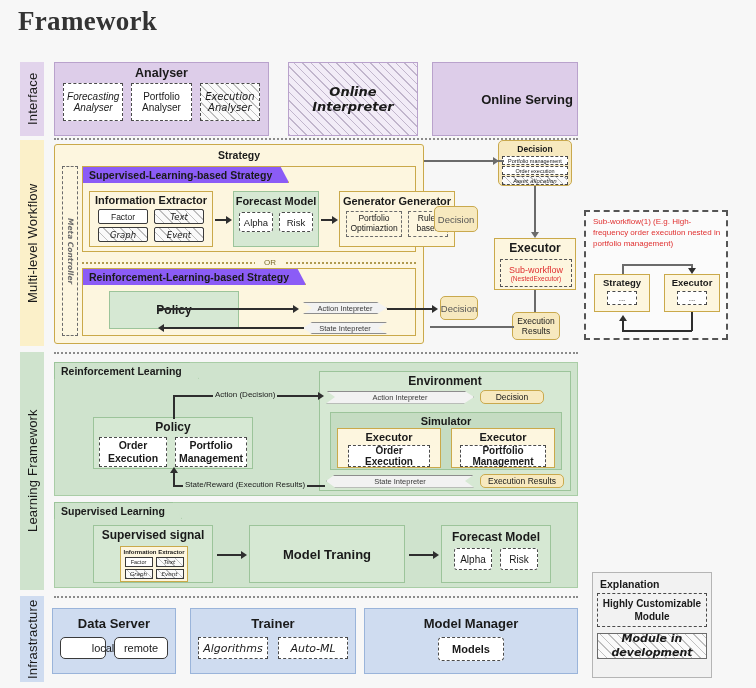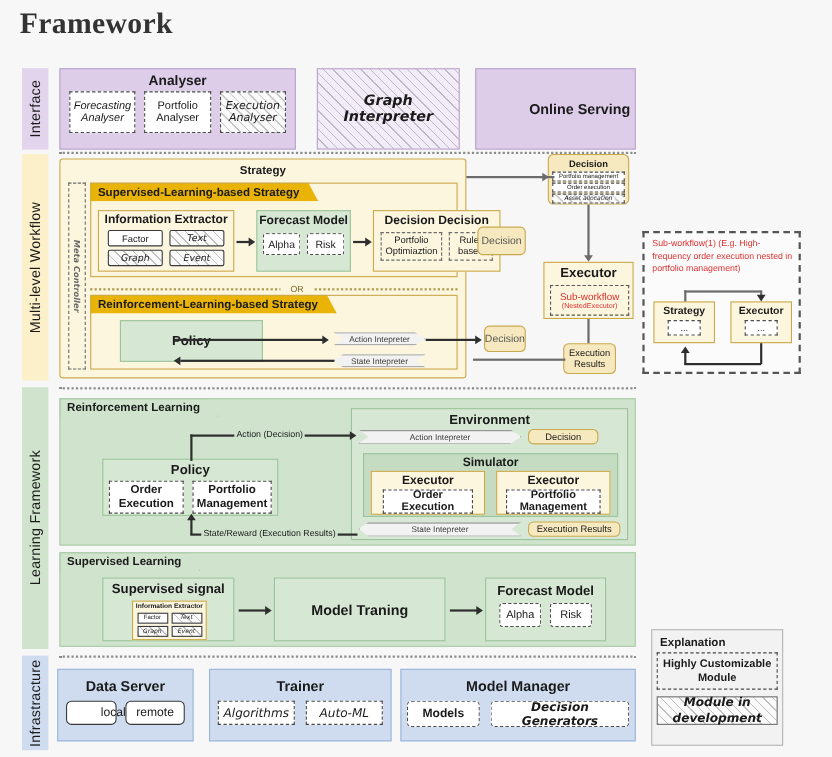--- a/index.html
+++ b/index.html
@@ -64,21 +64,21 @@
   }
 
   .ital { font-style:italic; font-family:"DejaVu Sans", sans-serif; }
   .bold { font-weight:bold; }
 
   
   .tab {
     position:absolute; font-size:10.5px; font-weight:bold;
     padding:2px 16px 2px 6px; line-height:1.15;
   }
-  .tab.tan  { background:#eab308; border:1px solid #caa94a; border-bottom:none;
+  .tab.tan  { background:#8b5cf6; border:1px solid #caa94a; border-bottom:none;
               clip-path:polygon(0 0, calc(100% - 9px) 0, 100% 100%, 0 100%); }
   .tab.grn  { background:#cfe3cd; border:1px solid #9cc49a; border-bottom:none;
               clip-path:polygon(0 0, calc(100% - 9px) 0, 100% 100%, 0 100%); }
 
   
   .pennant {
     background:#f2f2f2; border:1px solid #8d8d8d;
     font-size:7.5px; color:#3a3a3a;
     display:flex; align-items:center; justify-content:center;
   }
@@ -114,21 +114,21 @@
   <div style="display:flex; gap:8px; padding:0 8px;">
     <div class="dashed-w ctr" style="width:62px; height:38px; font-size:10px; white-space:pre-line;font-style:italic;">Forecasting
 Analyser</div>
     <div class="dashed-w ctr" style="width:62px; height:38px; font-size:10px; white-space:pre-line;">Portfolio
 Analyser</div>
     <div class="dashed-w hatch ctr ital" style="width:62px; height:38px; font-size:10px; white-space:pre-line;">Execution
 Analyser</div>
   </div>
 </div>
 
-<div class="abs bx-purple hatch-p ctr ital bold" style="left:288px; top:62px; width:130px; height:74px; font-size:13px;">Graph Interpreter</div>
+<div class="abs bx-purple hatch-p ctr ital bold" style="left:288px; top:62px; width:130px; height:74px; font-size:13px;">Online Interpreter</div>
 
 <div class="abs bx-purple ctr bold" style="left:432px; top:62px; width:146px; height:74px; font-size:13px;padding-left:44px;">Online Serving</div>
 
 <div class="abs sep-dotted" style="left:54px; top:138px; width:524px;"></div>
 
 <div class="abs bx" style="left:54px; top:144px; width:370px; height:200px; border-radius:3px;">
   <div class="ctr bold" style="height:16px; font-size:10.5px; margin-top:2px;">Strategy</div>
 </div>
 
 <div class="abs" style="left:62px; top:166px; width:16px; height:170px; border:1px dashed #6b6b6b; background:#fdf6df;
@@ -159,21 +159,21 @@
     <div style="display:flex; gap:6px; justify-content:center; margin-top:2px;">
       <div class="dashed-w ctr" style="width:34px; height:20px; font-size:9.5px; border-radius:3px;">Alpha</div>
       <div class="dashed-w ctr" style="width:34px; height:20px; font-size:9.5px; border-radius:3px;">Risk</div>
     </div>
   </div>
 
   <div class="ln dark abs" style="left:238px; top:52px; width:12px; height:1.5px;"></div>
   <div class="ahead r abs" style="left:249px; top:49px;"></div>
 
   <div class="abs bx" style="left:256px; top:24px; width:116px; height:56px;">
-    <div class="ctr bold" style="height:18px; font-size:11px;">Decision Decision</div>
+    <div class="ctr bold" style="height:18px; font-size:11px;">Generator Generator</div>
     <div style="display:flex; gap:6px; justify-content:center; margin-top:1px;">
       <div class="dashed-t ctr" style="width:56px; height:26px; font-size:8.5px; white-space:pre-line; line-height:1.15;">Portfolio
 Optimiaztion</div>
       <div class="dashed-t ctr" style="width:40px; height:26px; font-size:8.5px; white-space:pre-line; line-height:1.15;">Rule-
 based</div>
     </div>
   </div>
 </div>
 
 <div class="ln dark abs" style="left:458px; top:219px; width:10px; height:1.5px;"></div>
@@ -352,21 +352,20 @@
   <div style="display:flex; gap:10px; justify-content:center;">
     <div class="dashed-w ctr ital" style="width:70px; height:22px; font-size:11px;">Algorithms</div>
     <div class="dashed-w ctr ital" style="width:70px; height:22px; font-size:11px;">Auto-ML</div>
   </div>
 </div>
 
 <div class="abs bx-blue" style="left:364px; top:608px; width:214px; height:66px;">
   <div class="ctr bold" style="height:28px; font-size:13px;">Model Manager</div>
   <div style="display:flex; gap:10px; justify-content:center;">
     <div class="dashed-w ctr bold" style="width:66px; height:24px; font-size:11px; border-radius:4px;">Models</div>
-    <div class="dashed-w ctr ital bold" style="width:126px; height:24px; font-size:11px; border-radius:4px;">Decision Generators</div>
   </div>
 </div>
 
 <div class="abs" style="left:592px; top:572px; width:120px; height:106px; border:1px solid #b5b5b5; background:#f2f2f2;">
   <div class="bold" style="font-size:10.5px; padding:5px 0 3px 7px;">Explanation</div>
   <div class="dashed-w ctr bold" style="margin:0 4px; height:34px; font-size:10px; white-space:pre-line; line-height:1.3; background:#f2f2f2;">Highly Customizable
 Module</div>
   <div class="hatch ctr ital bold" style="margin:6px 4px 0 4px; height:26px; font-size:11px; white-space:pre-line; line-height:1.25; border:1px solid #6b6b6b;">Module in
 development</div>
 </div>

